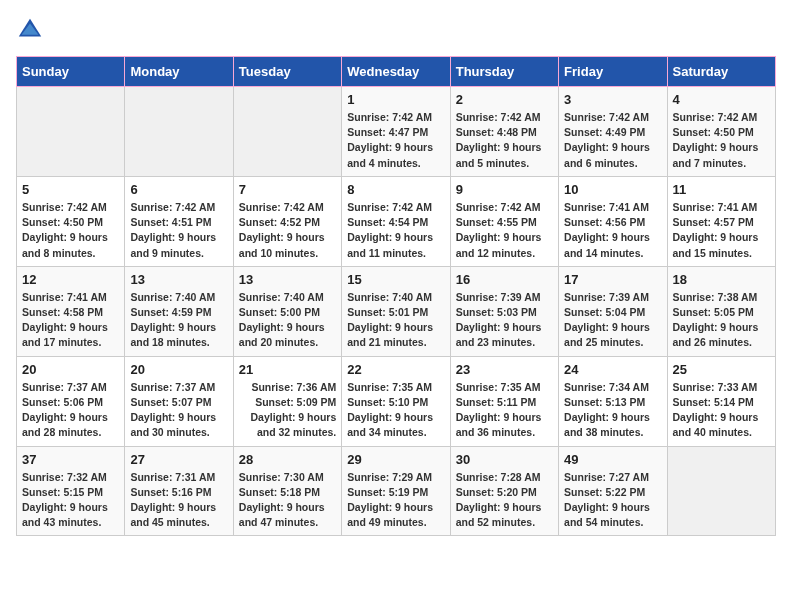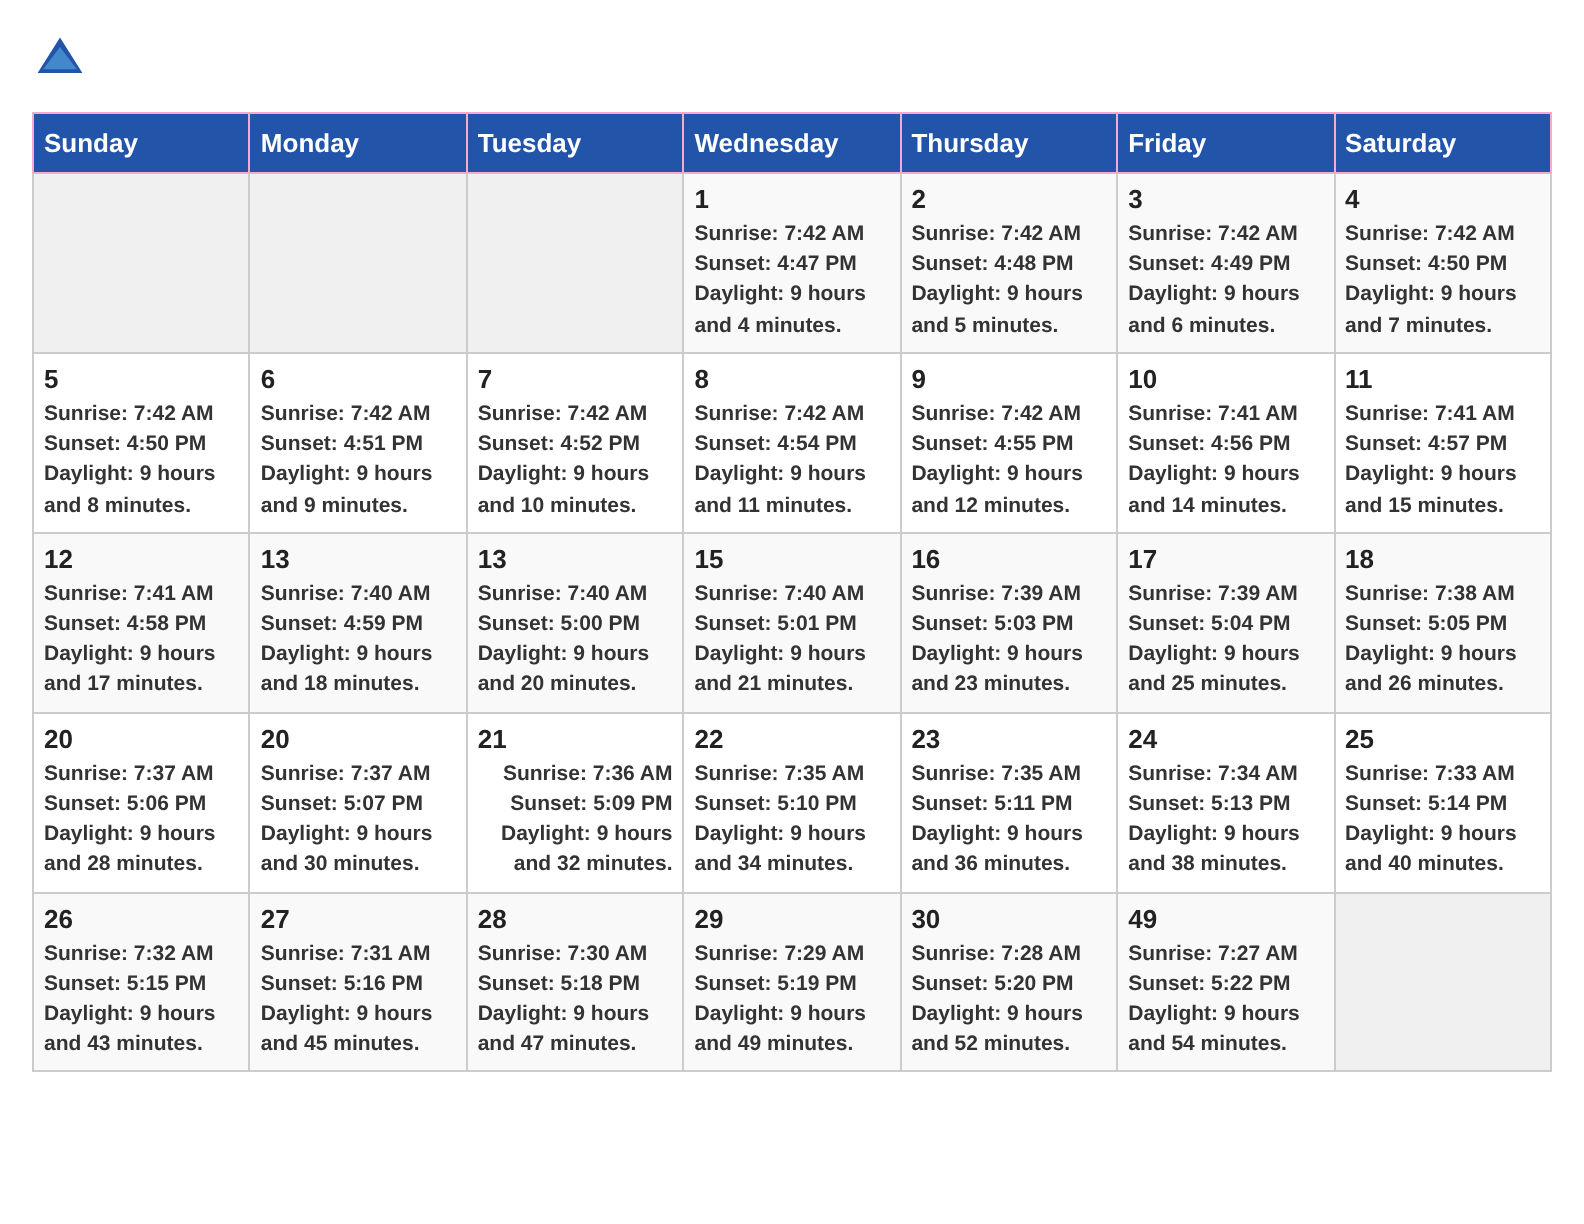--- a/index.html
+++ b/index.html
@@ -312,21 +312,21 @@
         <td>
           <span class="day-num">25</span>
           <div class="day-info" style="white-space: pre-line;">Sunrise: 7:33 AM
 Sunset: 5:14 PM
 Daylight: 9 hours
 and 40 minutes.</div>
         </td>
       </tr>
       <tr>
         <td>
-          <span class="day-num">26</span>
+          <span class="day-num">37</span>
           <div class="day-info" style="white-space: pre-line;">Sunrise: 7:32 AM
 Sunset: 5:15 PM
 Daylight: 9 hours
 and 43 minutes.</div>
         </td>
         <td>
           <span class="day-num">27</span>
           <div class="day-info" style="white-space: pre-line;">Sunrise: 7:31 AM
 Sunset: 5:16 PM
 Daylight: 9 hours

